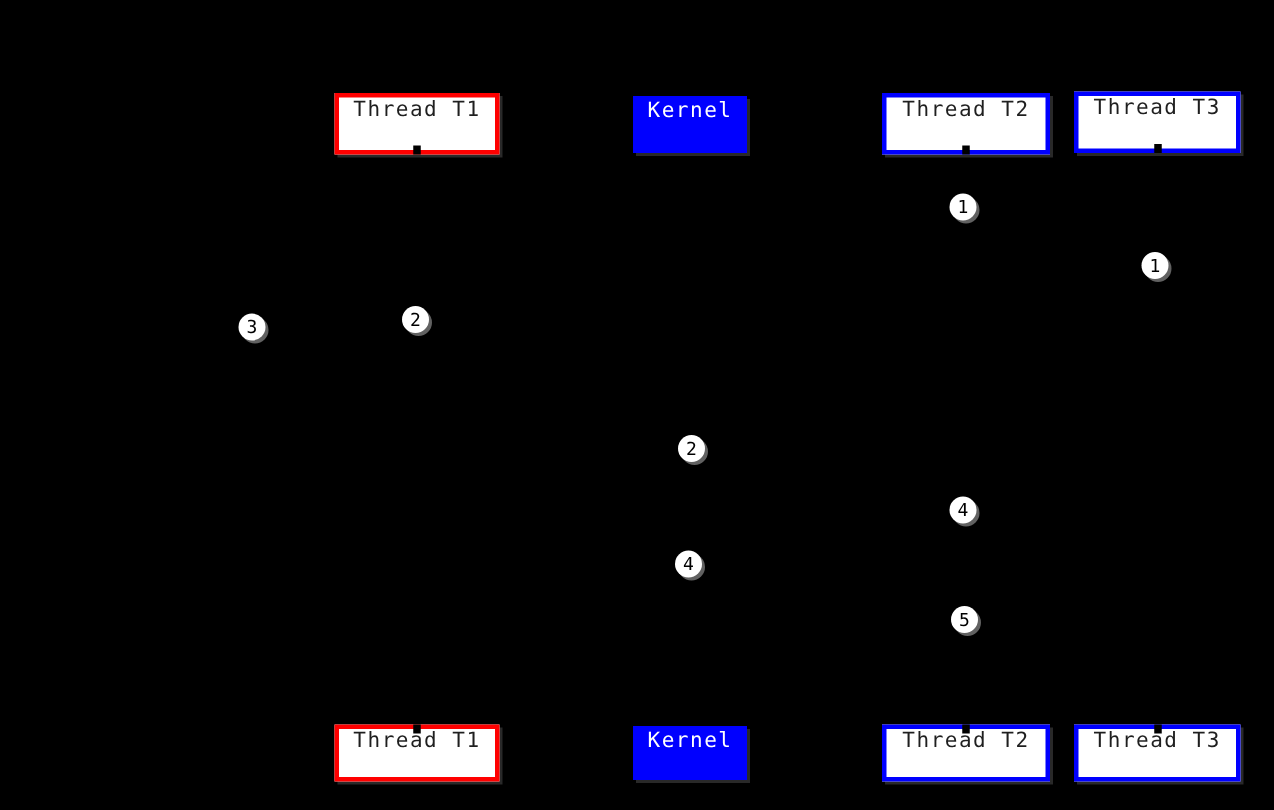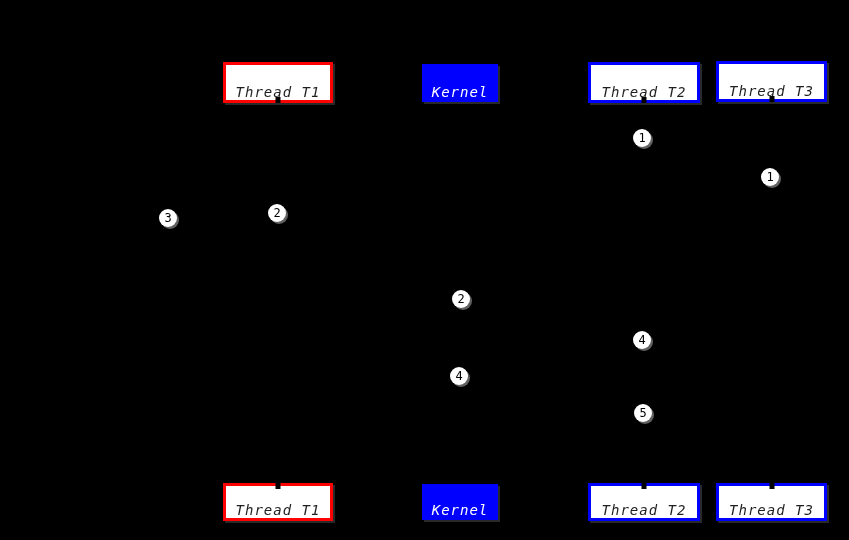--- a/index.html
+++ b/index.html
@@ -12,27 +12,26 @@
     width: 849px;
     height: 540px;
     background: #000000;
     overflow: hidden;
     font-family: "DejaVu Sans Mono", "Liberation Mono", monospace;
   }
   .pbox {
     position: absolute;
     box-sizing: border-box;
     display: flex;
-    align-items: flex-end;
+    align-items: flex-start;
     justify-content: center;
     font-size: 14px;
     letter-spacing: 1px;
     white-space: nowrap;
     box-shadow: 2px 2px 0 rgba(90,90,90,0.45);
-    font-style: italic;
   }
   .pbox .stub {
     position: absolute;
     left: 50%;
     transform: translateX(-50%);
     width: 5px;
     height: 6px;
     background: #000000;
   }
   .pbox.row-top .stub    { bottom: -3px; }

